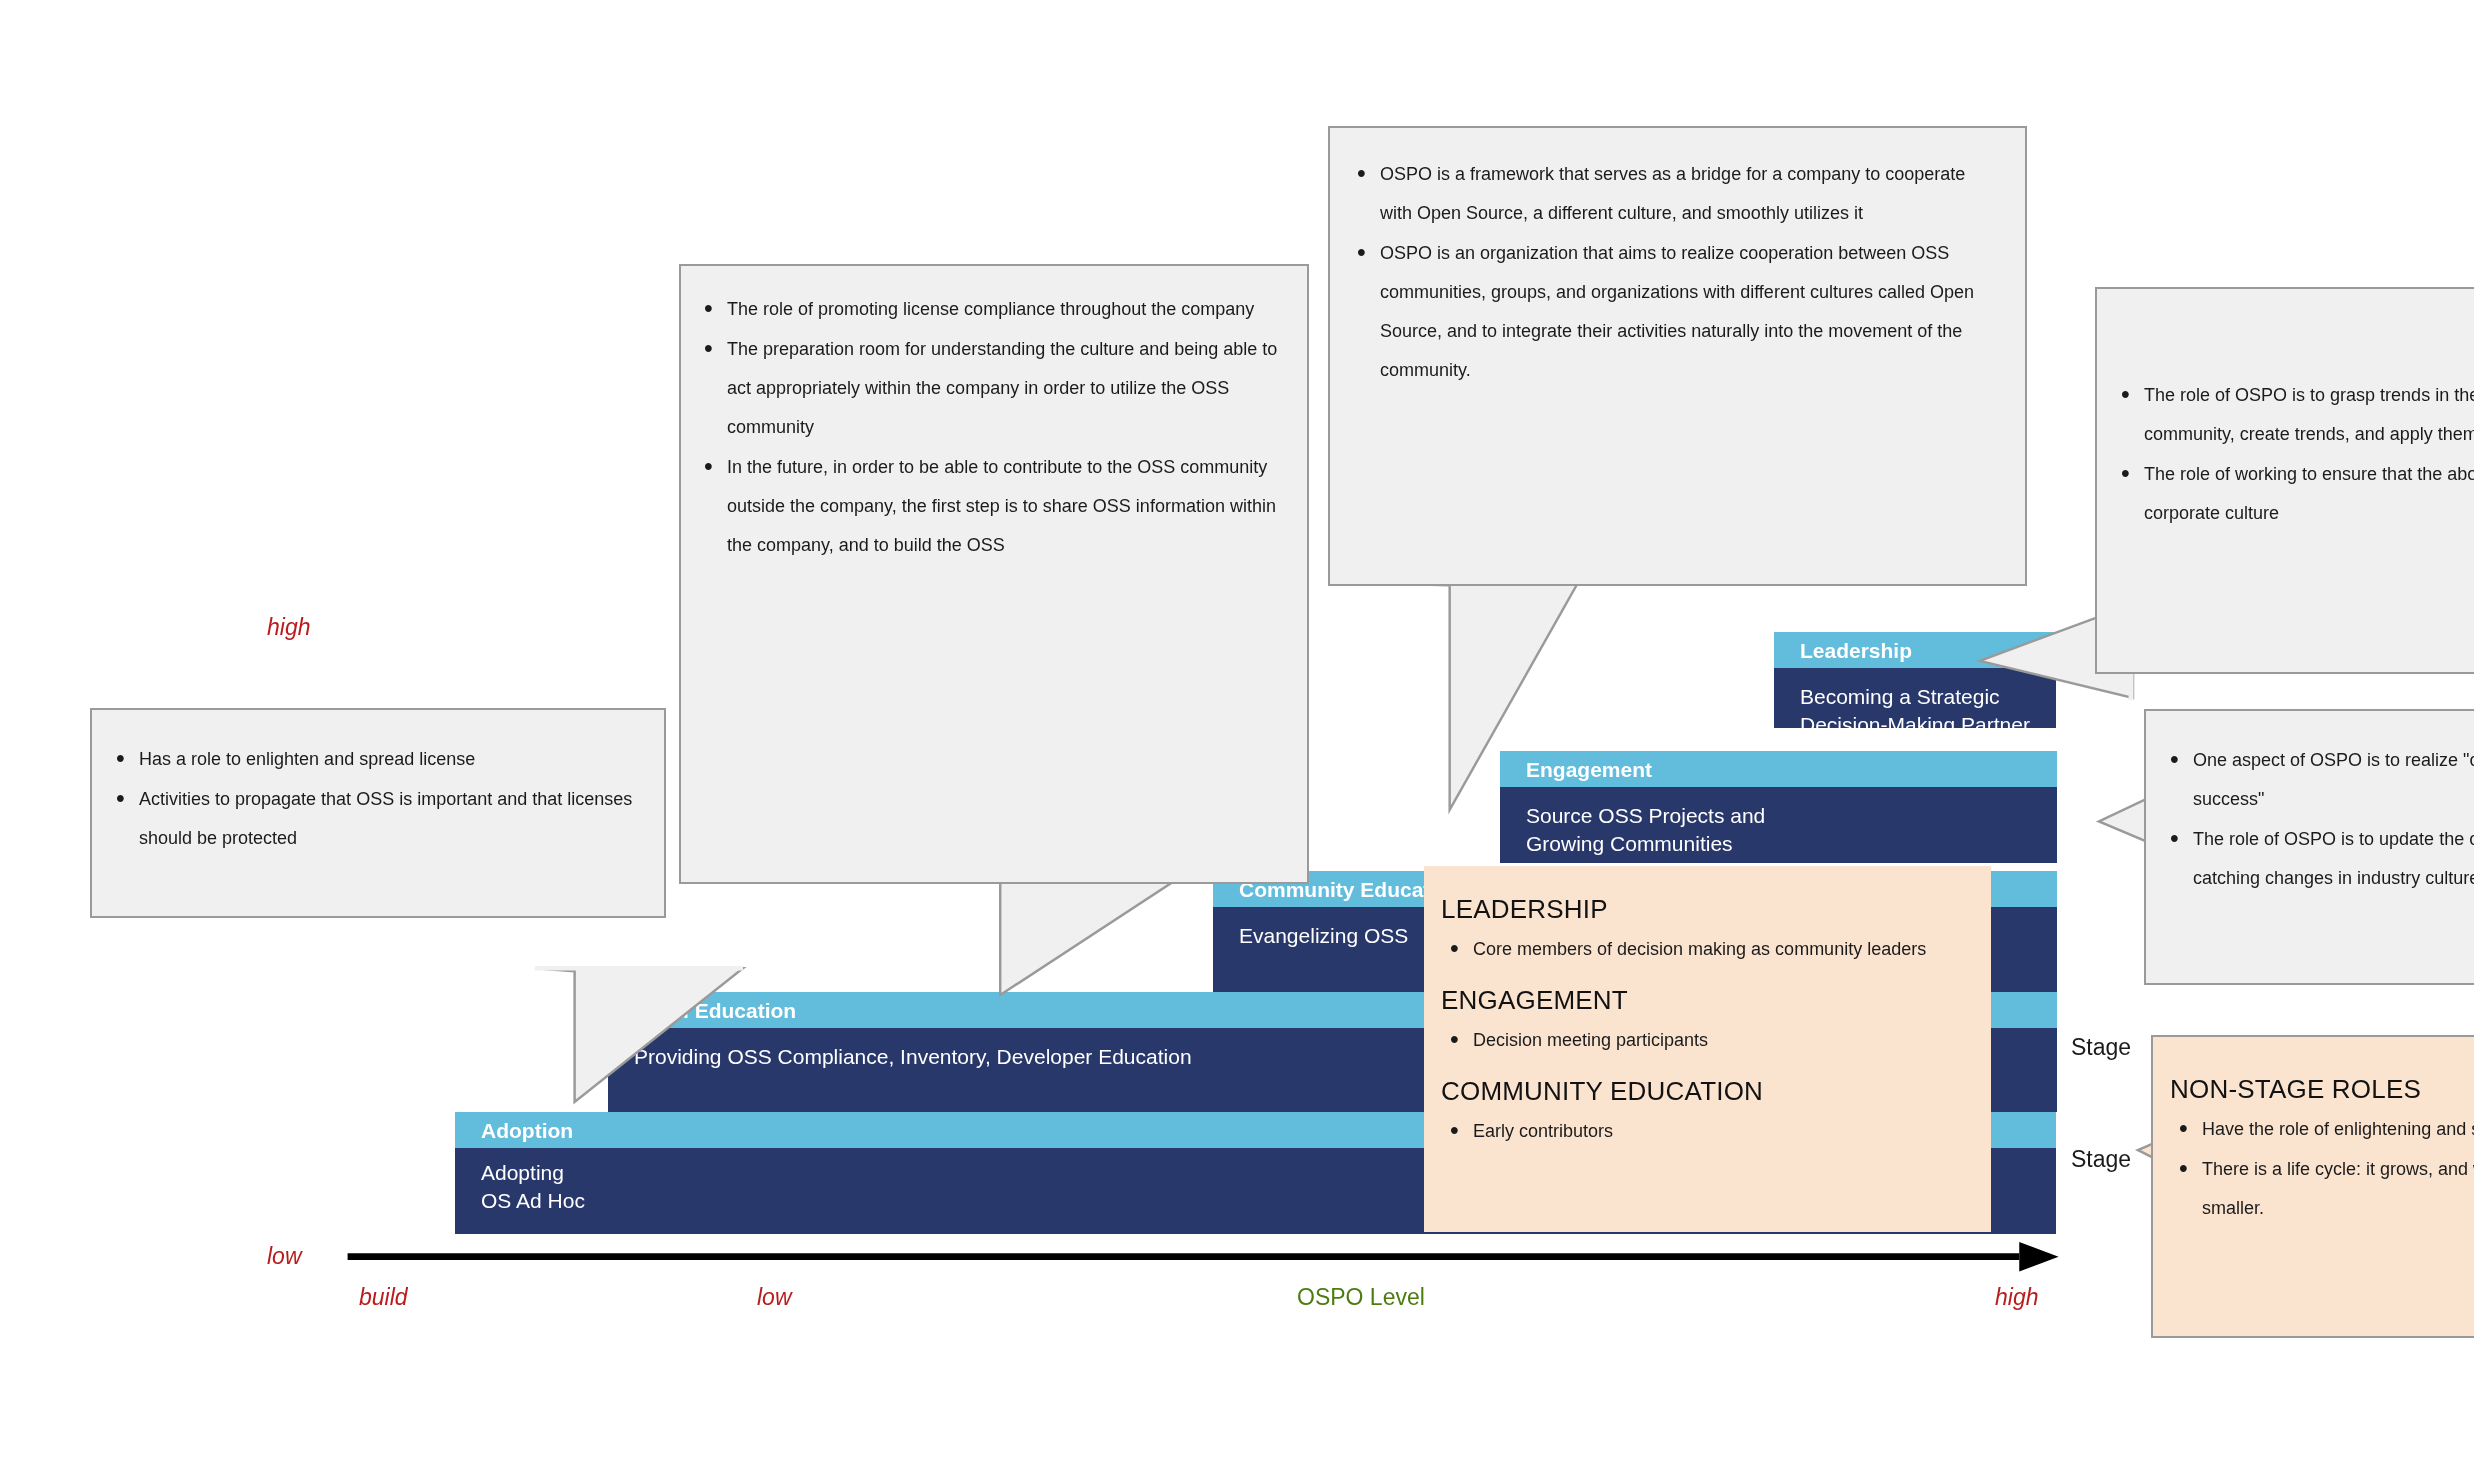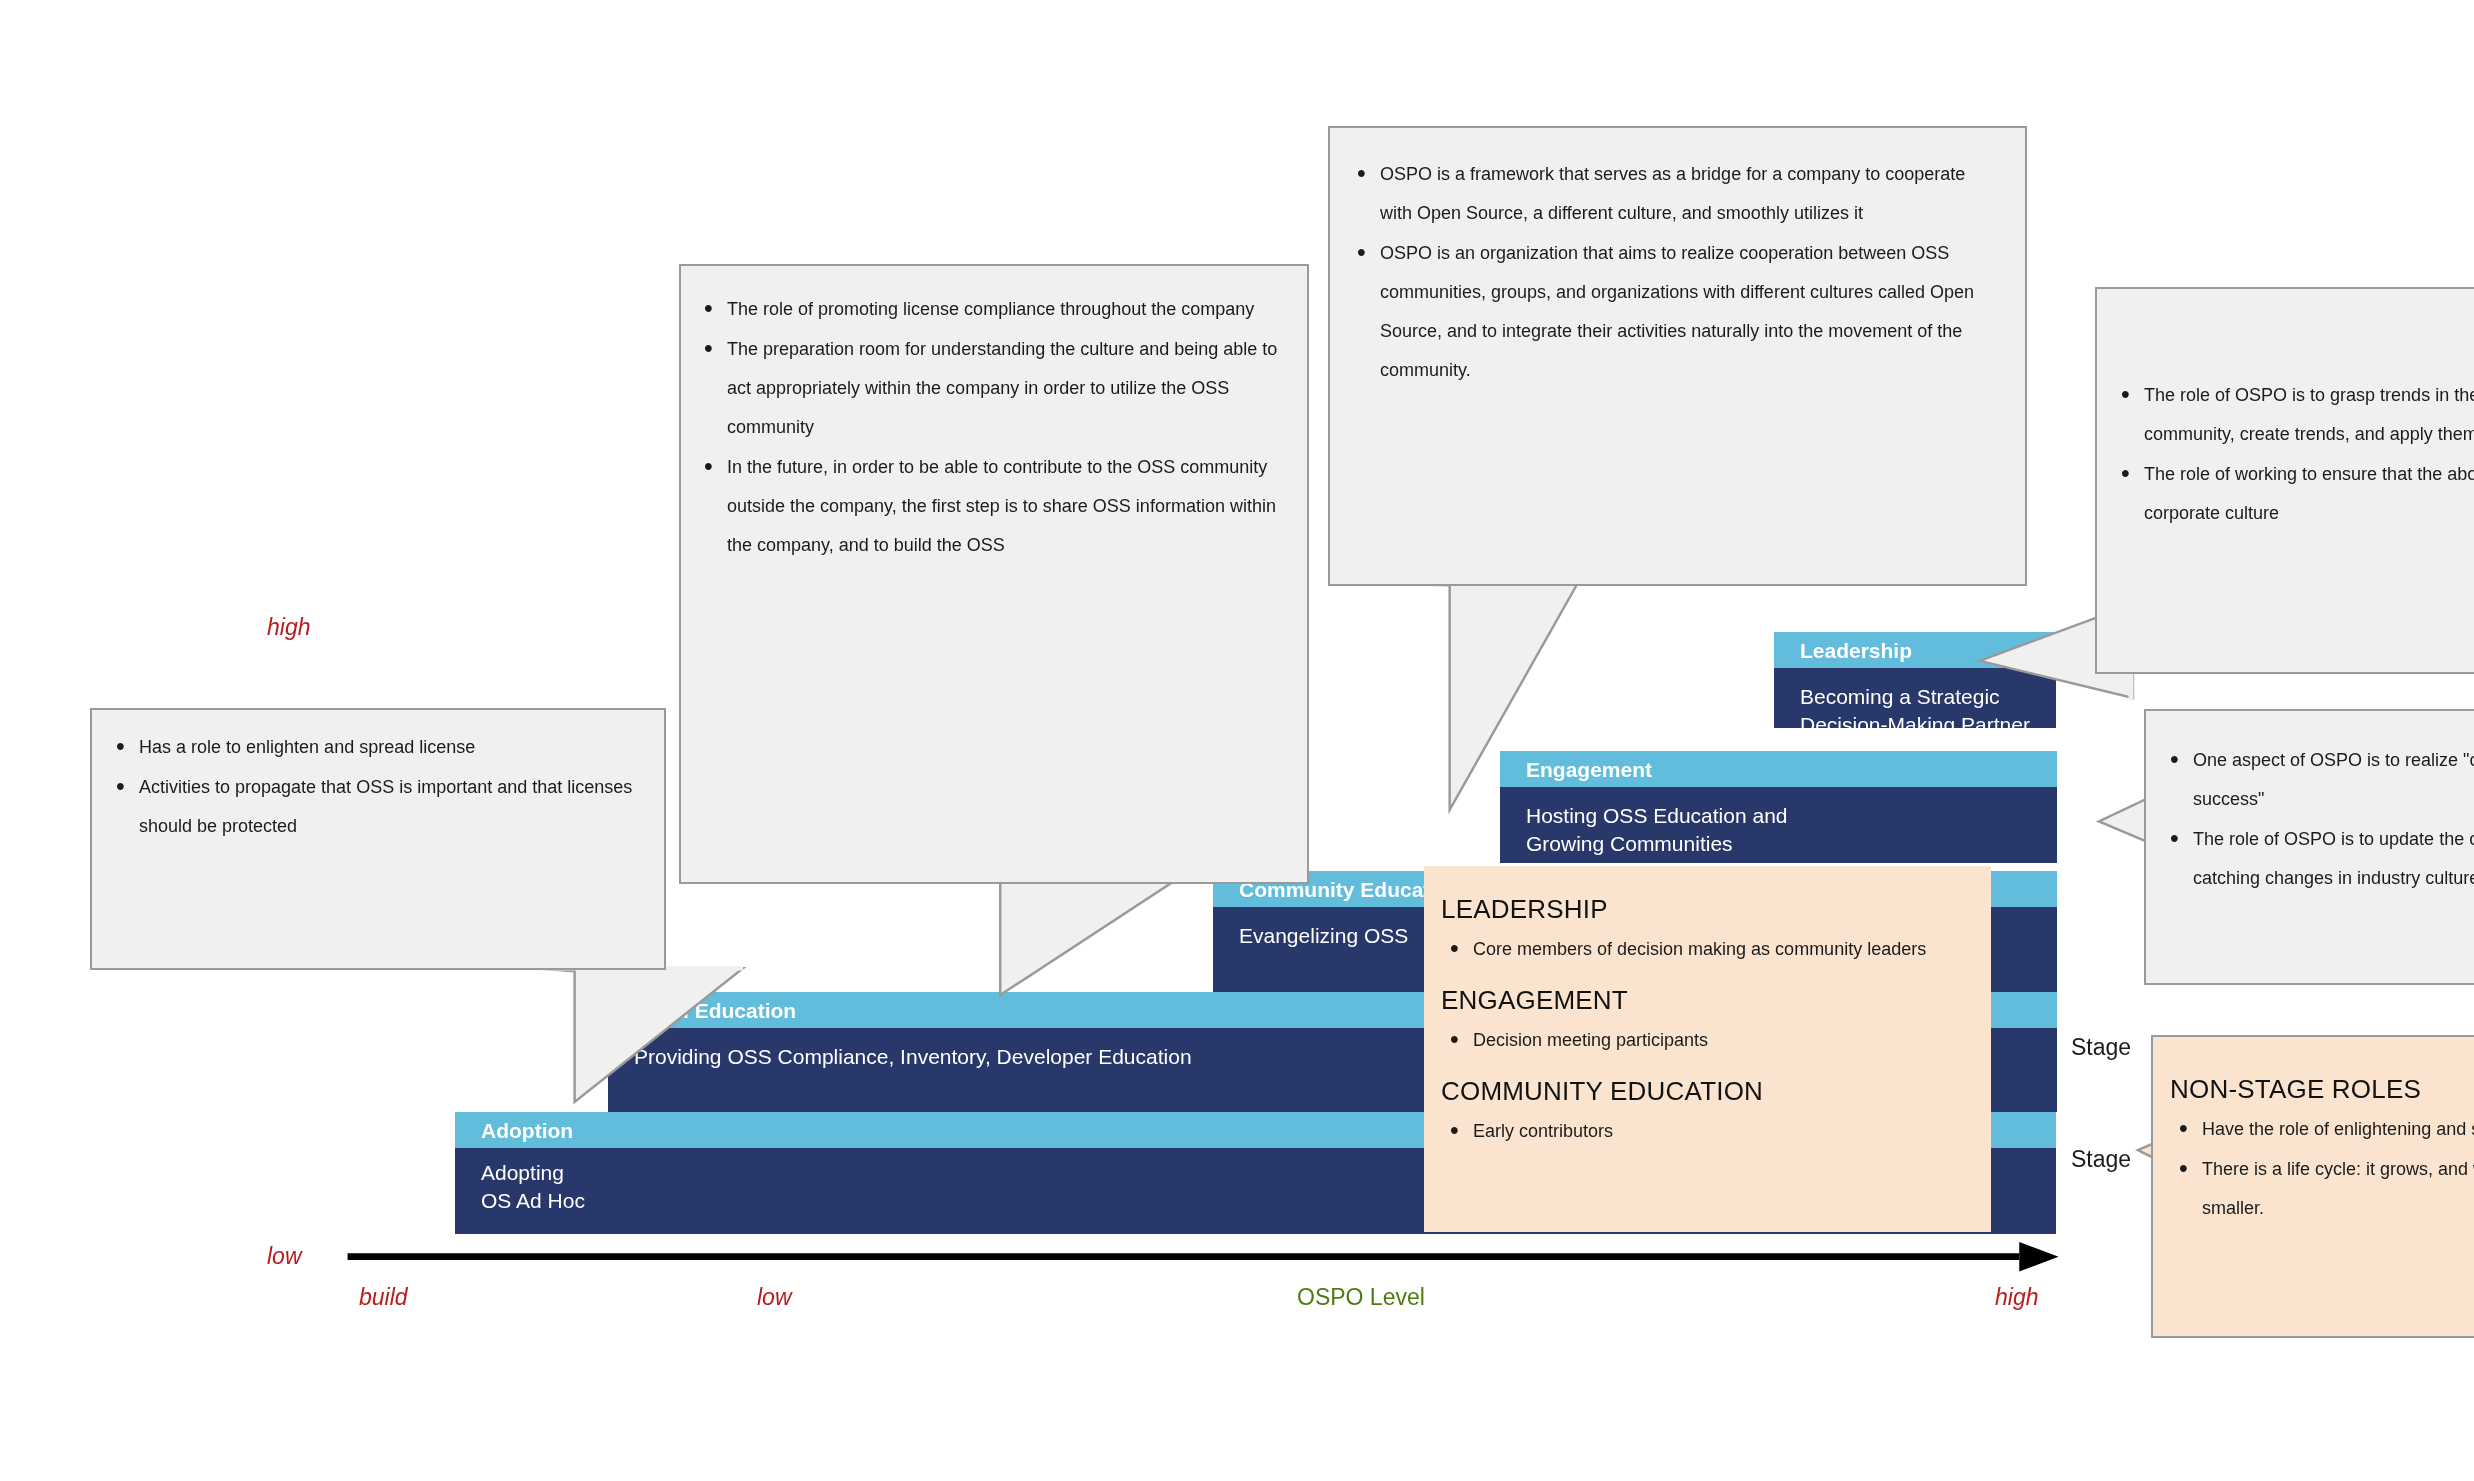--- a/index.html
+++ b/index.html
@@ -103,21 +103,21 @@
       <div>Becoming a Strategic</div>
       <div>Decision-Making Partner</div>
     </div>
   </div>
 
   <div class="bar" style="left:1500px; top:751px; width:557px; height:111px;">
     <div class="head" style="height:36px;">
       <span>Engagement</span>
     </div>
     <div class="body" style="height:76px;">
-      <div>Hosting OSS Education and</div>
+      <div>Source OSS Projects and</div>
       <div>Growing Communities</div>
     </div>
   </div>
 
   <div class="bar" style="left:1213px; top:871px; width:844px; height:121px;">
     <div class="head" style="height:36px;">
       <span>Community Education</span>
     </div>
     <div class="body" style="height:86px;">
       <div>Evangelizing OSS</div>
@@ -182,21 +182,21 @@
   <svg class="tail" style="left:2094px; top:762px; width:99px; height:119px;" viewBox="0 0 200 240">
     <polygon points="200,30 200,200 10,120" fill="#f0f0f0" stroke="#9a9a9a" stroke-width="5"></polygon>
     <line x1="196" y1="25" x2="196" y2="205" stroke="#f0f0f0" stroke-width="10"></line>
   </svg>
 
   <svg class="tail" style="left:2123px; top:1049px; width:89px; height:148px;" viewBox="0 0 180 300">
     <polygon points="180,10 180,280 30,205 180,140" fill="#fae3cf" stroke="#9a9a9a" stroke-width="5"></polygon>
     <line x1="176" y1="5" x2="176" y2="285" stroke="#fae3cf" stroke-width="10"></line>
   </svg>
 
-  <div class="callout" style="left:90px; top:708px; width:576px; height:262px; padding:18px 24px 0 15px;">
+  <div class="callout" style="left:90px; top:708px; width:576px; height:210px; padding:30px 24px 0 15px;">
     <ul>
       <li>Has a role to enlighten and spread license</li>
       <li>Activities to propagate that OSS is important and that licenses should be protected</li>
     </ul>
   </div>
 
   <div class="callout" style="left:679px; top:264px; width:630px; height:620px; padding:24px 24px 8px 14px;">
     <ul>
       <li>The role of promoting license compliance throughout the company</li>
       <li>The preparation room for understanding the culture and being able to act appropriately within the company in order to utilize the OSS community</li>

